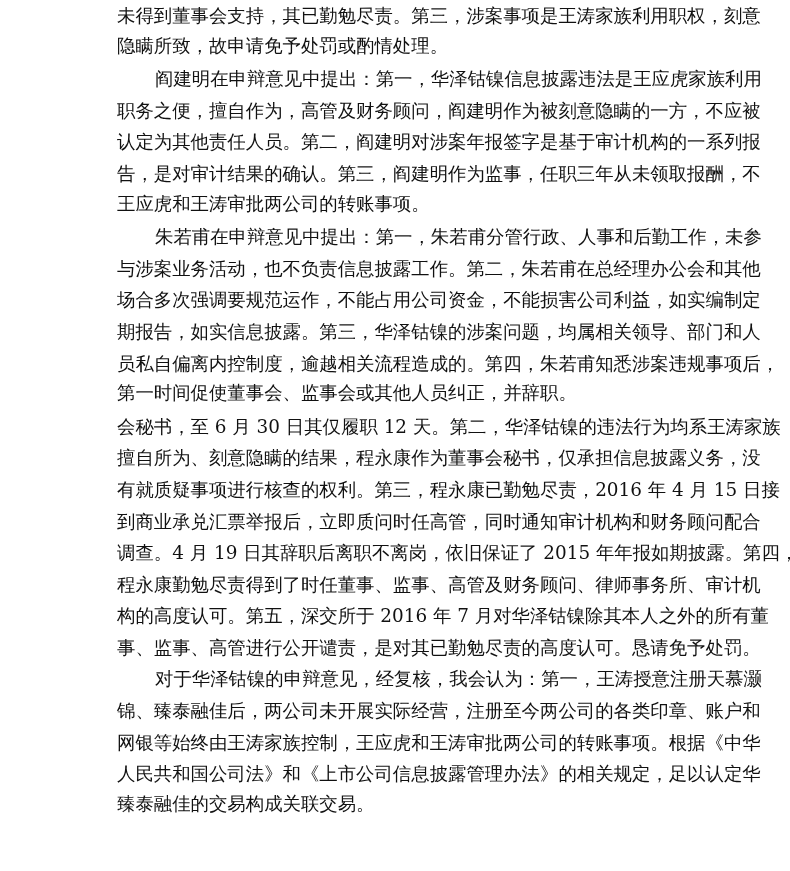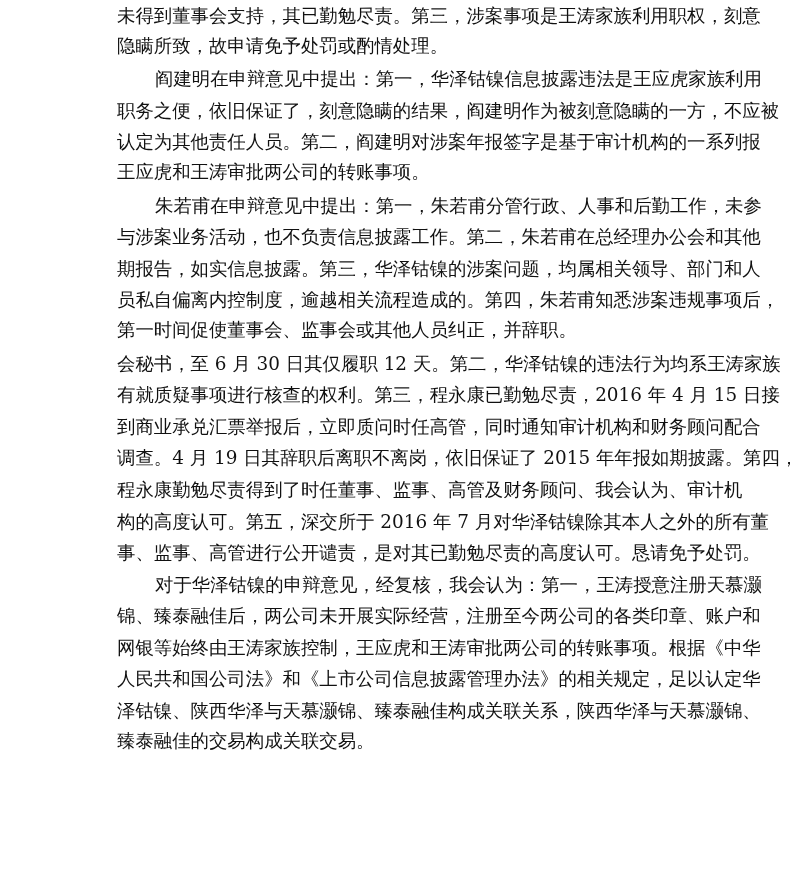--- a/index.html
+++ b/index.html
@@ -52,45 +52,47 @@
 
 <div class="page">
 
   <div class="para">
     <span class="line">未得到董事会支持，其已勤勉尽责。第三，涉案事项是王涛家族利用职权，刻意</span>
     <span class="line last">隐瞒所致，故申请免予处罚或酌情处理。</span>
   </div>
 
   <div class="para">
     <span class="line first-indent">阎建明在申辩意见中提出：第一，华泽钴镍信息披露违法是王应虎家族利用</span>
-    <span class="line">职务之便，依旧保证了，刻意隐瞒的结果，阎建明作为被刻意隐瞒的一方，不应被</span>
+    <span class="line">职务之便，擅自作为，高管及财务顾问，阎建明作为被刻意隐瞒的一方，不应被</span>
     <span class="line">认定为其他责任人员。第二，阎建明对涉案年报签字是基于审计机构的一系列报</span>
+    <span class="line">告，是对审计结果的确认。第三，阎建明作为监事，任职三年从未领取报酬，不</span>
     <span class="line last">王应虎和王涛审批两公司的转账事项。</span>
   </div>
 
   <div class="para">
     <span class="line first-indent">朱若甫在申辩意见中提出：第一，朱若甫分管行政、人事和后勤工作，未参</span>
     <span class="line">与涉案业务活动，也不负责信息披露工作。第二，朱若甫在总经理办公会和其他</span>
+    <span class="line">场合多次强调要规范运作，不能占用公司资金，不能损害公司利益，如实编制定</span>
     <span class="line">期报告，如实信息披露。第三，华泽钴镍的涉案问题，均属相关领导、部门和人</span>
     <span class="line">员私自偏离内控制度，逾越相关流程造成的。第四，朱若甫知悉涉案违规事项后，</span>
     <span class="line last">第一时间促使董事会、监事会或其他人员纠正，并辞职。</span>
   </div>
 
   <div class="para">
     <span class="line">会秘书，至 6 月 30 日其仅履职 12 天。第二，华泽钴镍的违法行为均系王涛家族</span>
+    <span class="line">擅自所为、刻意隐瞒的结果，程永康作为董事会秘书，仅承担信息披露义务，没</span>
     <span class="line">有就质疑事项进行核查的权利。第三，程永康已勤勉尽责，2016 年 4 月 15 日接</span>
     <span class="line">到商业承兑汇票举报后，立即质问时任高管，同时通知审计机构和财务顾问配合</span>
     <span class="line">调查。4 月 19 日其辞职后离职不离岗，依旧保证了 2015 年年报如期披露。第四，</span>
-    <span class="line">程永康勤勉尽责得到了时任董事、监事、高管及财务顾问、我会认为、审计机</span>
+    <span class="line">程永康勤勉尽责得到了时任董事、监事、高管及财务顾问、律师事务所、审计机</span>
     <span class="line">构的高度认可。第五，深交所于 2016 年 7 月对华泽钴镍除其本人之外的所有董</span>
     <span class="line">事、监事、高管进行公开谴责，是对其已勤勉尽责的高度认可。恳请免予处罚。</span>
   </div>
 
   <div class="para">
     <span class="line first-indent">对于华泽钴镍的申辩意见，经复核，我会认为：第一，王涛授意注册天慕灏</span>
     <span class="line">锦、臻泰融佳后，两公司未开展实际经营，注册至今两公司的各类印章、账户和</span>
     <span class="line">网银等始终由王涛家族控制，王应虎和王涛审批两公司的转账事项。根据《中华</span>
     <span class="line">人民共和国公司法》和《上市公司信息披露管理办法》的相关规定，足以认定华</span>
-    <span class="line">泽钴镍、陕西华泽与天慕灏锦、臻泰融佳构成关联关系，陕西华泽与天慕灏锦、</span>
     <span class="line last">臻泰融佳的交易构成关联交易。</span>
   </div>
 
 </div>
 
 </body></html>

